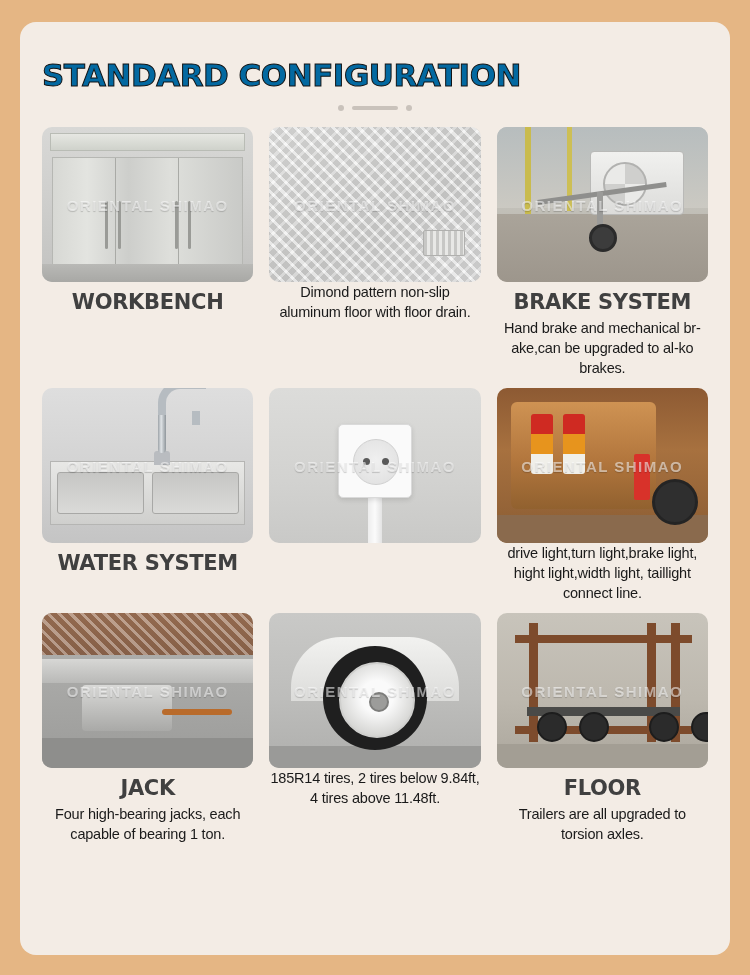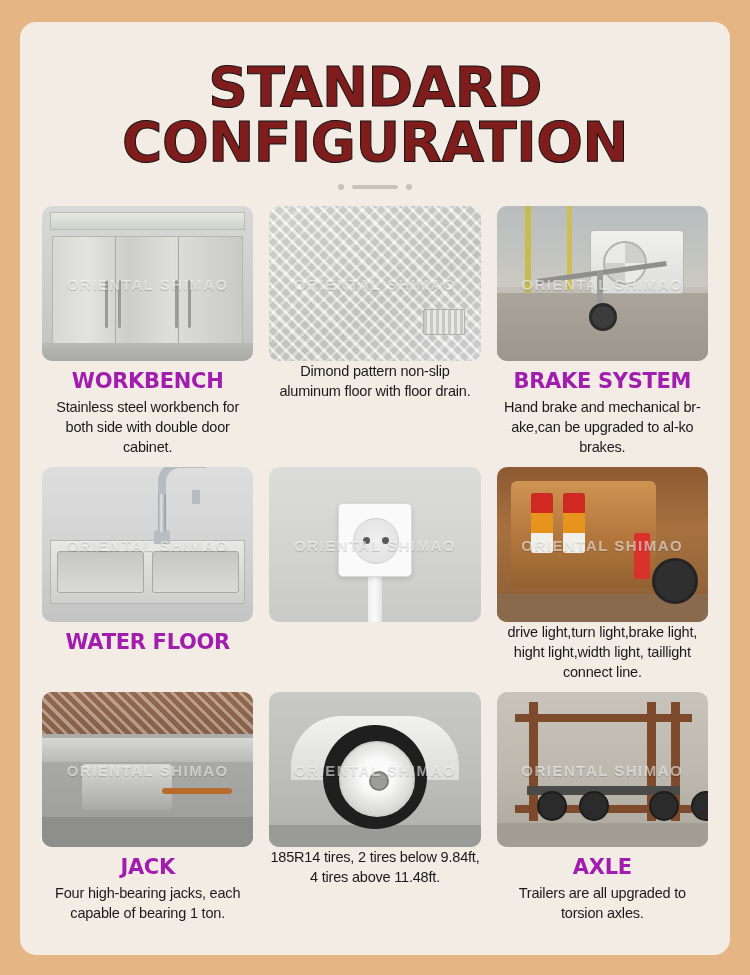--- a/index.html
+++ b/index.html
@@ -24,26 +24,26 @@
   .inner-panel {
     position: relative;
     width: 100%;
     height: 100%;
     background: #f3ece5;
     border-radius: 16px;
     box-sizing: border-box;
     padding: 22px 22px 10px 22px;
   }
   .title {
-    text-align: center;
+    text-align: left;
     font-family: "DejaVu Sans", sans-serif;
     font-weight: bold;
-    font-size: 55px;
+    font-size: 31px;
     letter-spacing: -0.5px;
-    color: #7f1d1d;
+    color: #0369a1;
     margin: 16px 0 6px 0;
     line-height: 1;
     -webkit-text-stroke: 1px #111;
   }
   .divider {
     display: flex;
     align-items: center;
     justify-content: center;
     gap: 8px;
     margin: 14px 0 16px 0;
@@ -87,21 +87,21 @@
     letter-spacing: 1.5px;
     color: rgba(255,255,255,0.55);
     white-space: nowrap;
     text-shadow: 0 1px 1px rgba(0,0,0,0.18);
     pointer-events: none;
   }
   .cap-title {
     font-family: "DejaVu Sans", sans-serif;
     font-weight: bold;
     font-size: 21px;
-    color: #a21caf;
+    color: #404040;
     margin: 9px 0 5px 0;
     line-height: 1.05;
     letter-spacing: -0.3px;
   }
   .cap-text {
     font-family: "Liberation Sans", sans-serif;
     font-size: 14.5px;
     color: #1a1a1a;
     line-height: 1.38;
     letter-spacing: -0.2px;
@@ -319,21 +319,20 @@
           <div class="topbar"></div>
           <div class="doors"></div>
           <div class="handle h1"></div>
           <div class="handle h2"></div>
           <div class="handle h3"></div>
           <div class="handle h4"></div>
           <div class="floor"></div>
           <div class="wm">ORIENTAL SHIMAO</div>
         </div>
         <div class="cap-title">WORKBENCH</div>
-        <div class="cap-text">Stainless steel workbench for both side with double door cabinet.</div>
       </div>
 
       <div class="cell">
         <div class="photo art-floor">
           <div class="drain"></div>
           <div class="wm">ORIENTAL SHIMAO</div>
         </div>
         <div class="cap-text">Dimond pattern non-slip aluminum floor with floor drain.</div>
       </div>
 
@@ -360,21 +359,21 @@
           <div class="counter">
             <div class="basin b1"></div>
             <div class="basin b2"></div>
           </div>
           <div class="faucet-base"></div>
           <div class="faucet-neck"></div>
           <div class="faucet-arc"></div>
           <div class="faucet-tip"></div>
           <div class="wm">ORIENTAL SHIMAO</div>
         </div>
-        <div class="cap-title">WATER FLOOR</div>
+        <div class="cap-title">WATER SYSTEM</div>
       </div>
 
       <div class="cell">
         <div class="photo art-electric">
           <div class="cond"></div>
           <div class="plate">
             <div class="socket">
               <div class="hole hl"></div>
               <div class="hole hr"></div>
             </div>
@@ -439,19 +438,19 @@
           <div class="rackv rv2"></div>
           <div class="rackv rv3"></div>
           <div class="ground"></div>
           <div class="beam"></div>
           <div class="aw aw1"></div>
           <div class="aw aw2"></div>
           <div class="aw aw3"></div>
           <div class="aw aw4"></div>
           <div class="wm">ORIENTAL SHIMAO</div>
         </div>
-        <div class="cap-title">AXLE</div>
+        <div class="cap-title">FLOOR</div>
         <div class="cap-text">Trailers are all upgraded to torsion axles.</div>
       </div>
 
     </div>
   </div>
 </div>
 
 </body></html>

